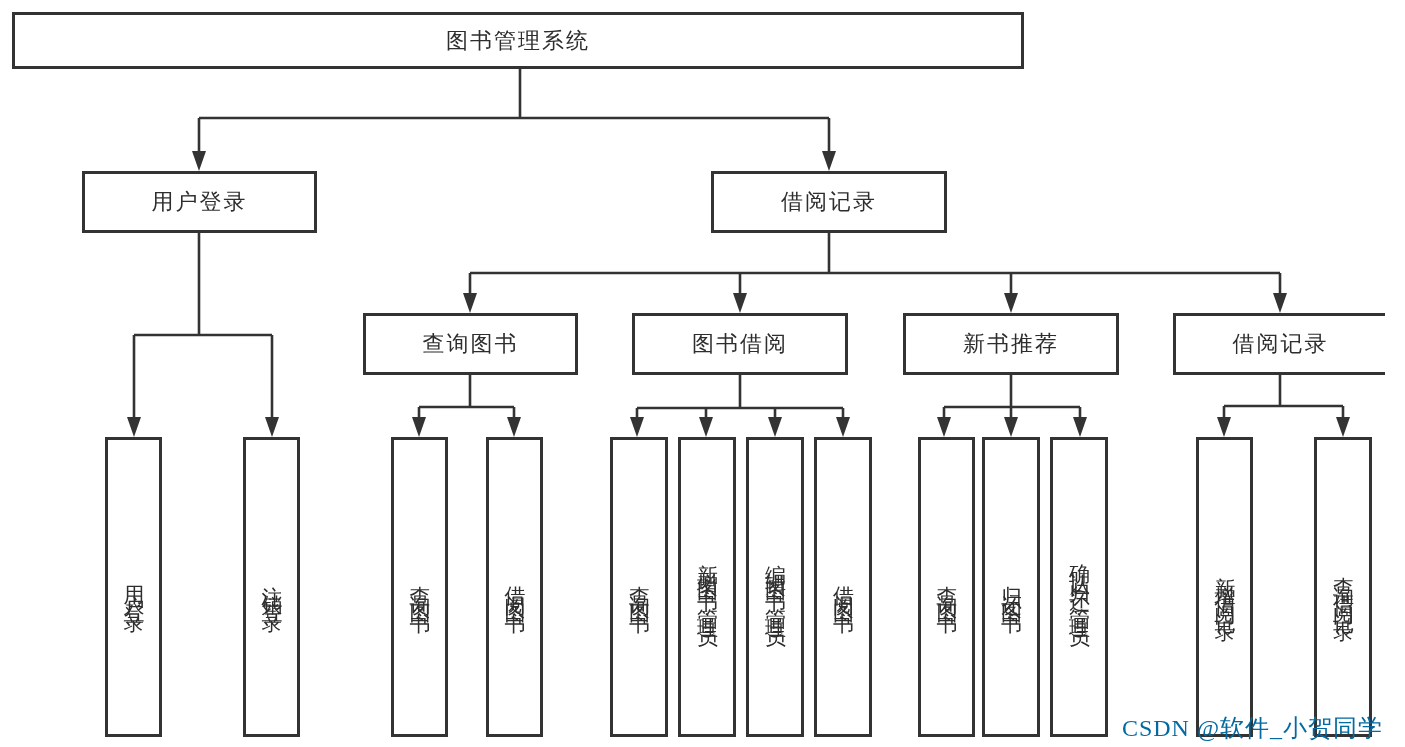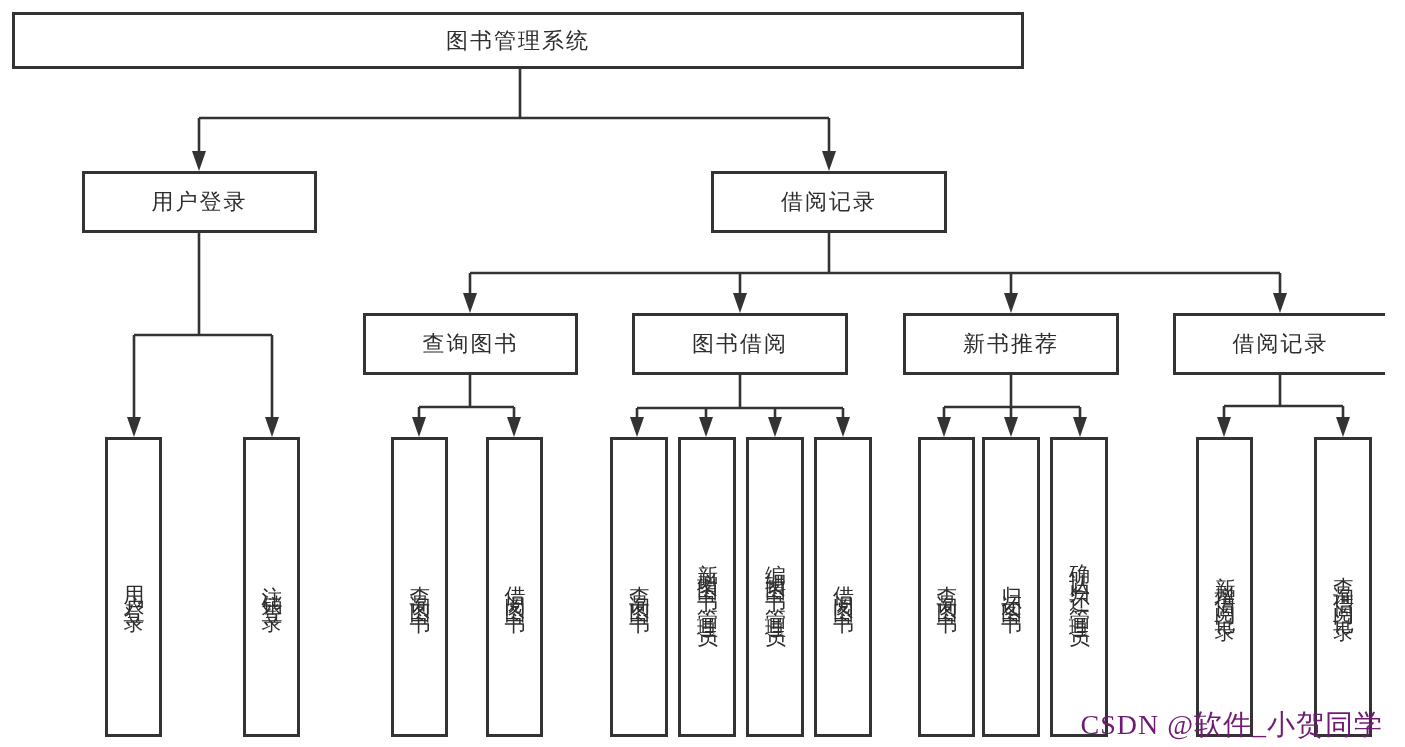--- a/index.html
+++ b/index.html
@@ -25,21 +25,21 @@
     position:absolute;z-index:1;box-sizing:border-box;
     top:437px;width:57px;height:300px;
     border:3px solid #333333;background:#ffffff;
     display:flex;align-items:center;justify-content:center;
     writing-mode:vertical-rl;
     font-size:21px;color:#2d2d2d;letter-spacing:9px;line-height:1;
   }
   .watermark{
     position:absolute;z-index:2;
     right:2px;bottom:3px;
-    font-size:28px;color:#701a75;letter-spacing:1px;
+    font-size:24px;color:#0369a1;letter-spacing:1px;
     white-space:nowrap;
   }
 </style>
 </head>
 <body>
 
 <div class="canvas">
 
   <svg class="connectors" width="1405" height="747" viewBox="0 0 1405 747">
 

